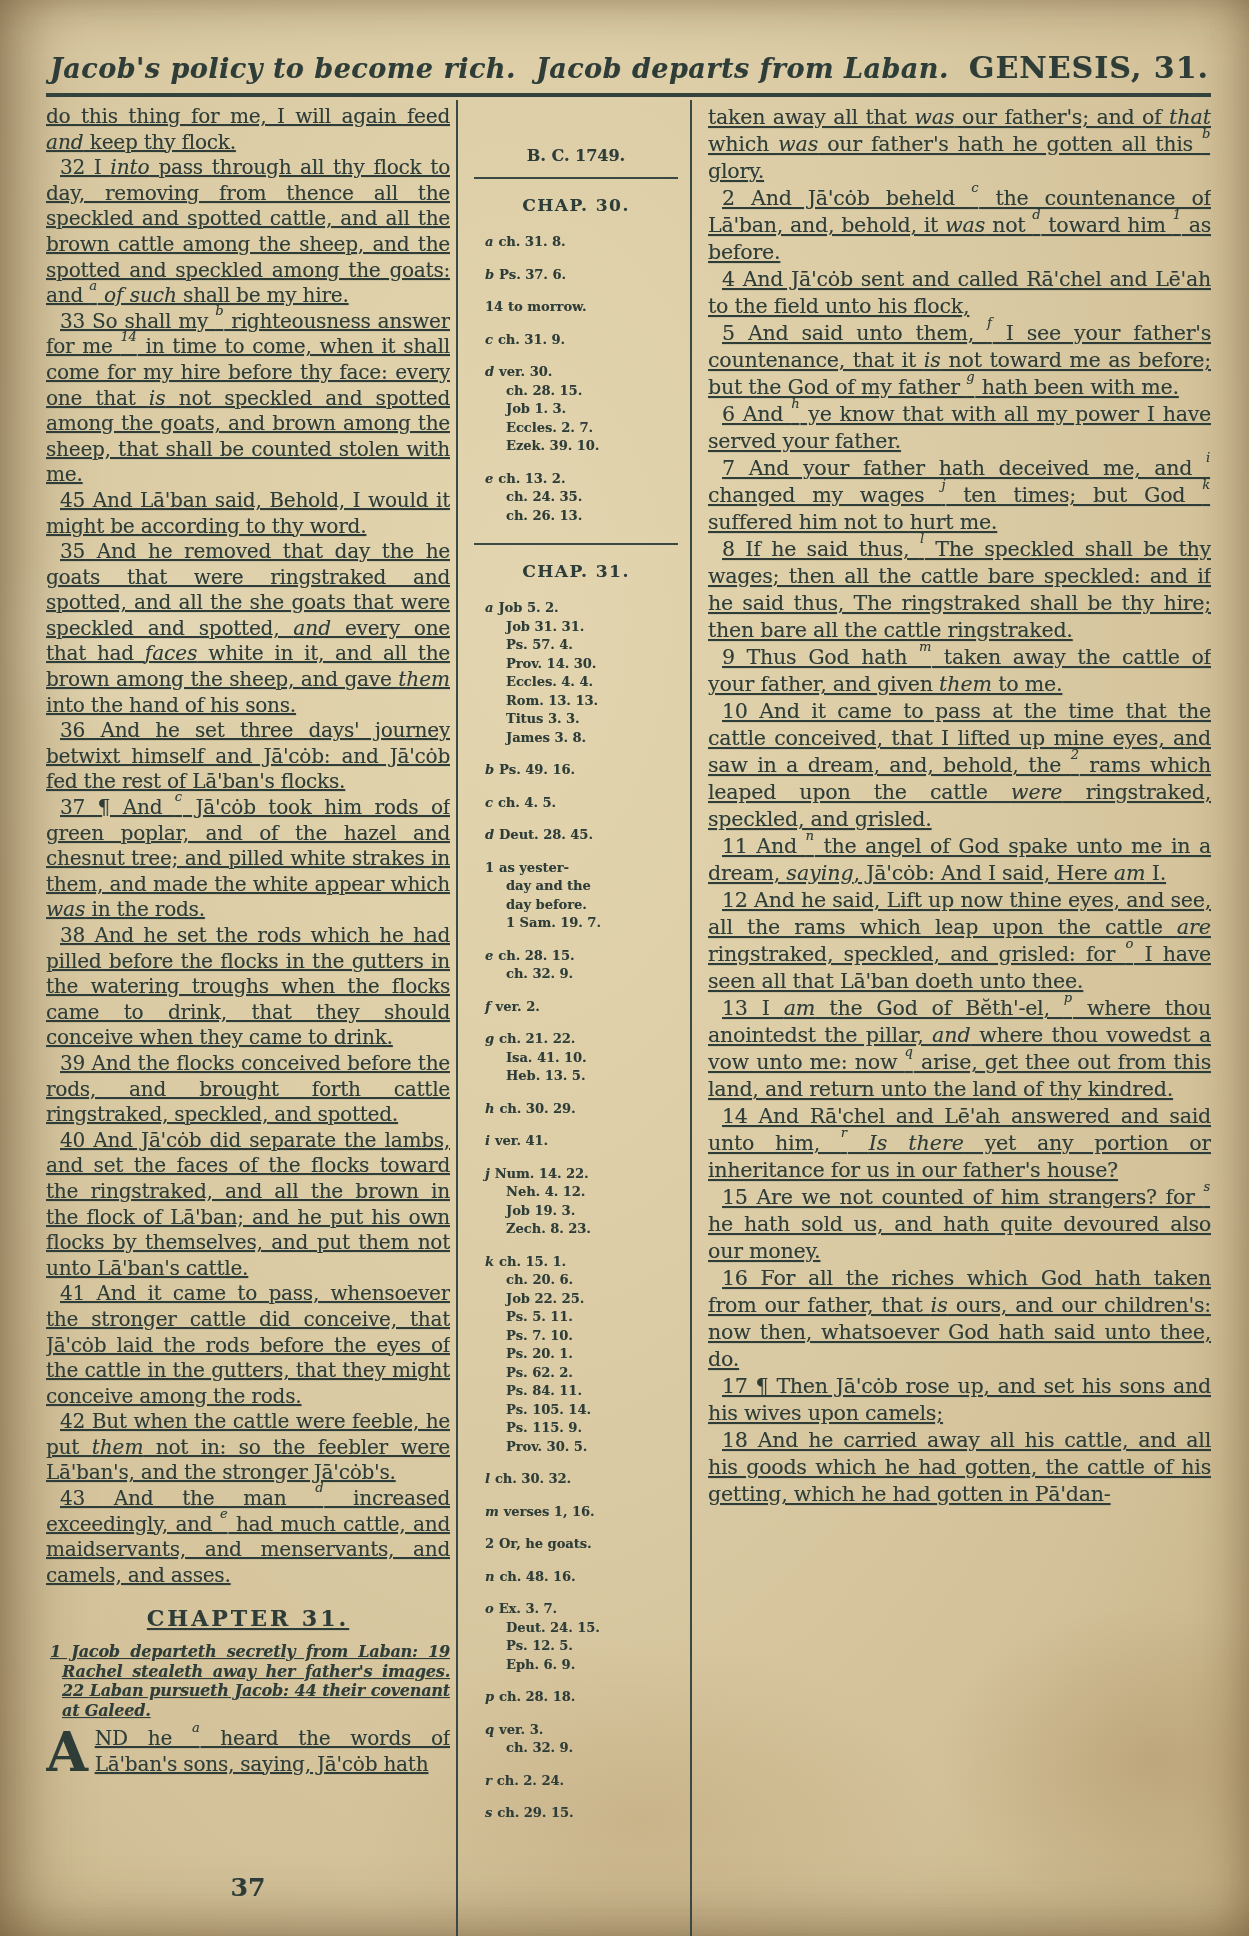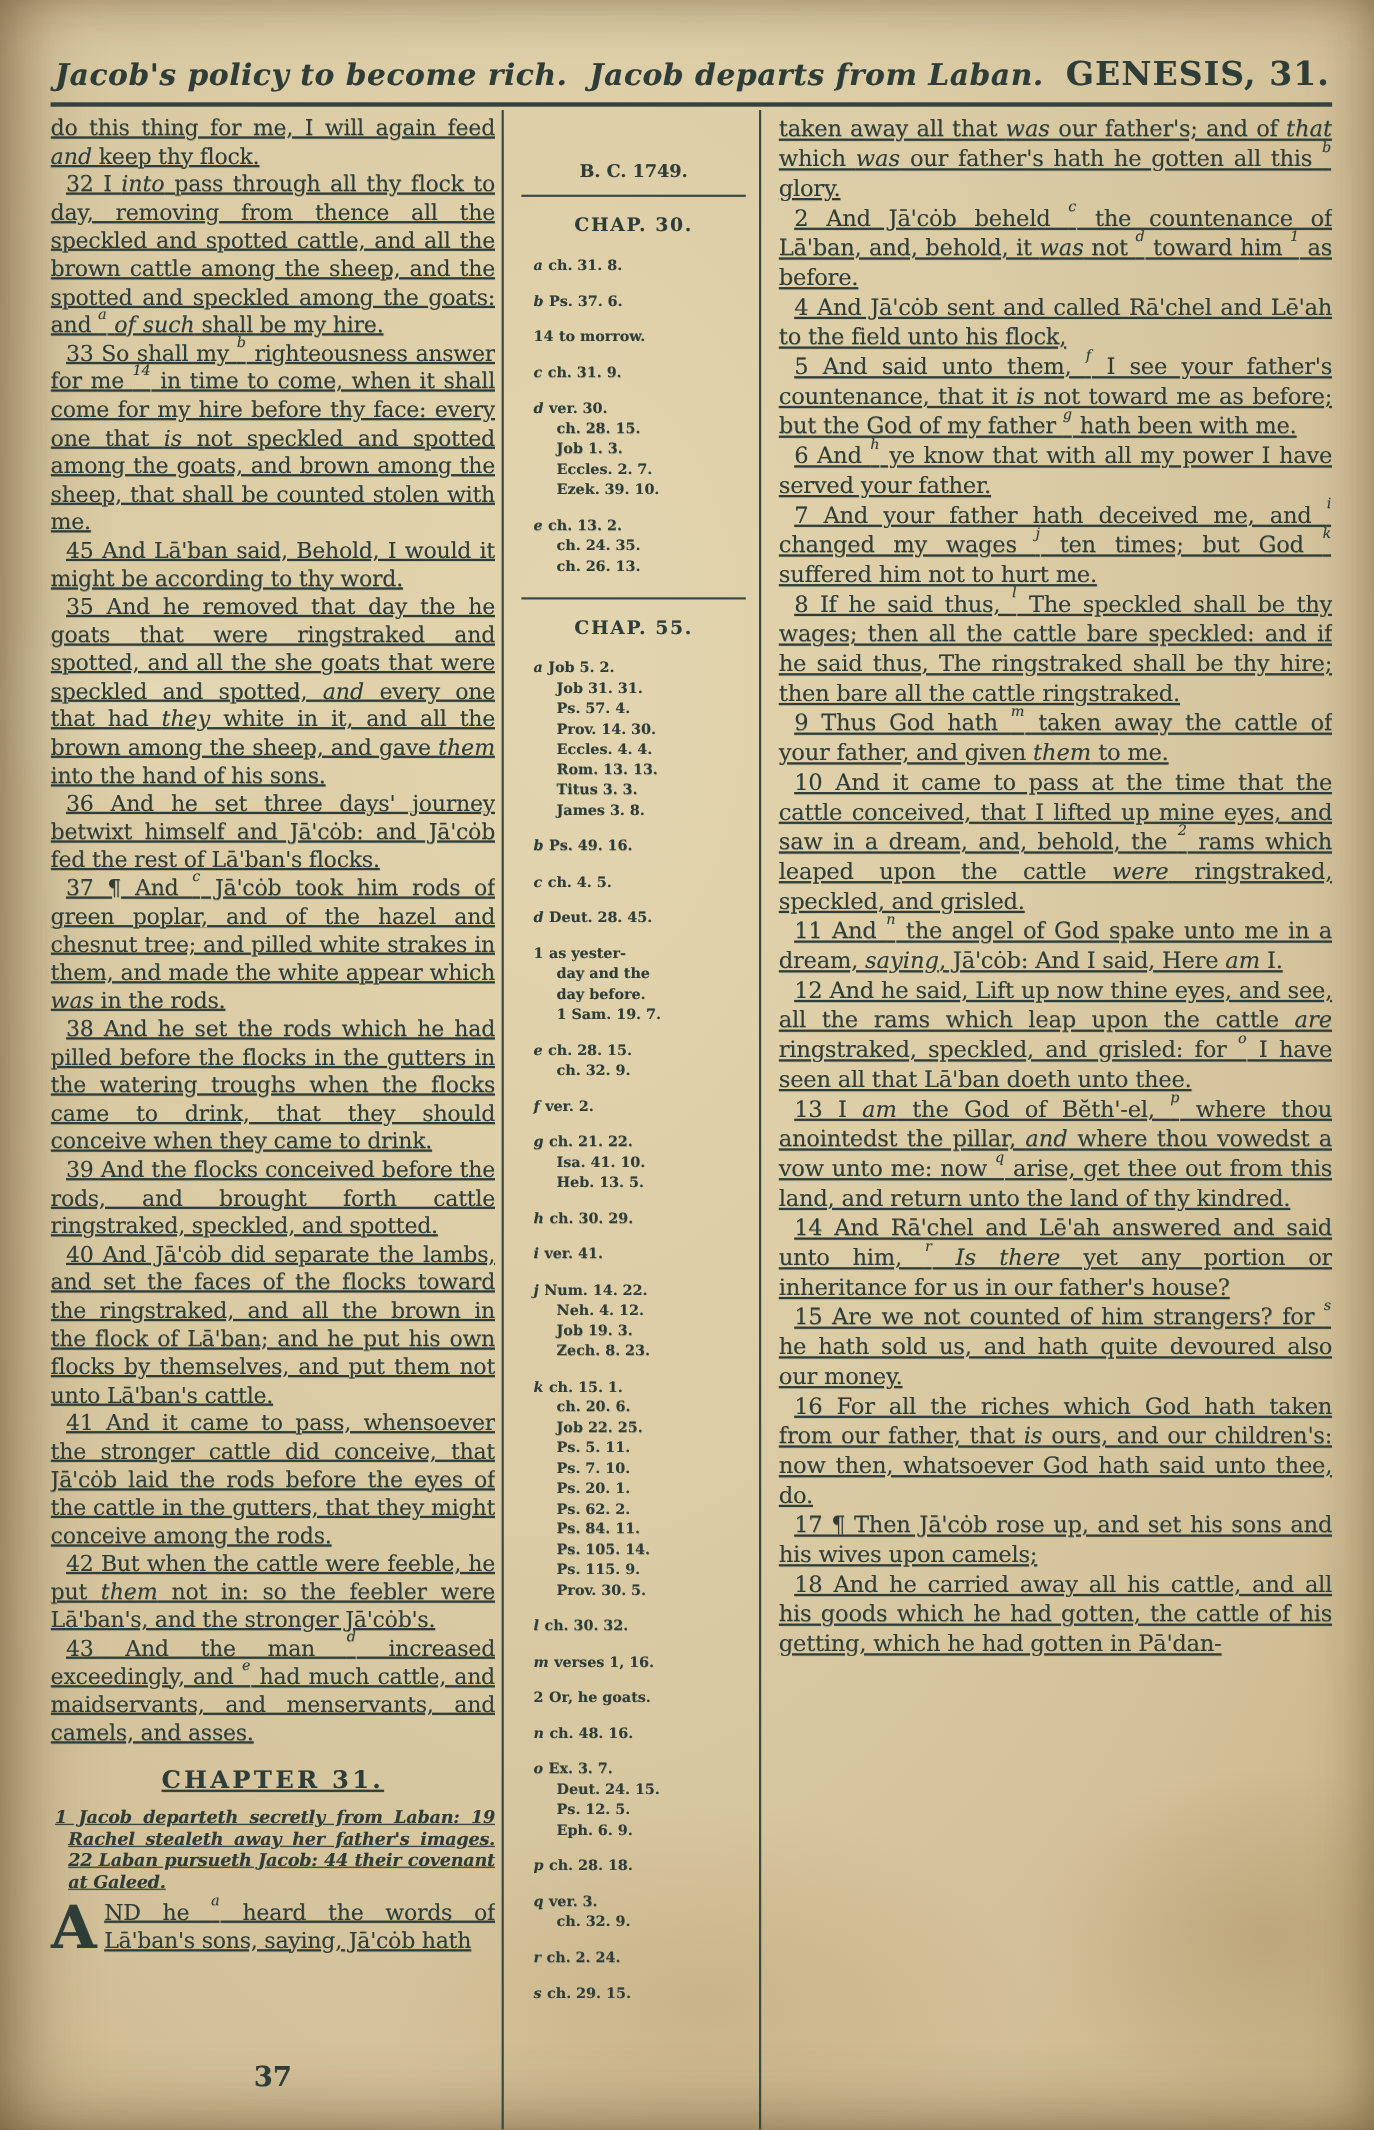--- a/index.html
+++ b/index.html
@@ -104,21 +104,21 @@
   </header>
 
   <div class="head-rule"></div>
 
   <div class="cols">
     <div class="col col-left">
         <p class="blk cont">do this thing for me, I will again feed <i>and</i> keep thy flock.</p>
         <p class="blk verse">32 I <i>into</i> pass through all thy flock to day, removing from thence all the speckled and spotted cattle, and all the brown cattle among the sheep, and the spotted and speckled among the goats: and <sup>a</sup> <i>of such</i> shall be my hire.</p>
         <p class="blk verse">33 So shall my <sup>b</sup> righteousness answer for me <sup>14</sup> in time to come, when it shall come for my hire before thy face: every one that <i>is</i> not speckled and spotted among the goats, and brown among the sheep, that shall be counted stolen with me.</p>
         <p class="blk verse">45 And Lā'ban said, Behold, I would it might be according to thy word.</p>
-        <p class="blk verse">35 And he removed that day the he goats that were ringstraked and spotted, and all the she goats that were speckled and spotted, <i>and</i> every one that had <i>they</i> white in it, and all the brown among the sheep, and gave <i>them</i> into the hand of his sons.</p>
+        <p class="blk verse">35 And he removed that day the he goats that were ringstraked and spotted, and all the she goats that were speckled and spotted, <i>and</i> every one that had <i>faces</i> white in it, and all the brown among the sheep, and gave <i>them</i> into the hand of his sons.</p>
         <p class="blk verse">36 And he set three days' journey betwixt himself and Jā'cȯb: and Jā'cȯb fed the rest of Lā'ban's flocks.</p>
         <p class="blk verse">37 ¶ And <sup>c</sup> Jā'cȯb took him rods of green poplar, and of the hazel and chesnut tree; and pilled white strakes in them, and made the white appear which <i>was</i> in the rods.</p>
         <p class="blk verse">38 And he set the rods which he had pilled before the flocks in the gutters in the watering troughs when the flocks came to drink, that they should conceive when they came to drink.</p>
         <p class="blk verse">39 And the flocks conceived before the rods, and brought forth cattle ringstraked, speckled, and spotted.</p>
         <p class="blk verse">40 And Jā'cȯb did separate the lambs, and set the faces of the flocks toward the ringstraked, and all the brown in the flock of Lā'ban; and he put his own flocks by themselves, and put them not unto Lā'ban's cattle.</p>
         <p class="blk verse">41 And it came to pass, whensoever the stronger cattle did conceive, that Jā'cȯb laid the rods before the eyes of the cattle in the gutters, that they might conceive among the rods.</p>
         <p class="blk verse">42 But when the cattle were feeble, he put <i>them</i> not in: so the feebler were Lā'ban's, and the stronger Jā'cȯb's.</p>
         <p class="blk verse">43 And the man <sup>d</sup> increased exceedingly, and <sup>e</sup> had much cattle, and maidservants, and menservants, and camels, and asses.</p>
         <p class="blk chapter-heading">CHAPTER 31.</p>
         <p class="blk summary">1 Jacob departeth secretly from Laban: 19 Rachel stealeth away her father's images. 22 Laban pursueth Jacob: 44 their covenant at Galeed.</p>
@@ -130,21 +130,21 @@
       <div class="mid-rule"></div>
       <div id="refs">
           <div class="ref-head">CHAP. 30.</div>
           <div class="entry"><span class="tag">a</span>ch. 31. 8.</div>
           <div class="entry"><span class="tag">b</span>Ps. 37. 6.</div>
           <div class="entry"><span class="tag num">14</span>to morrow.</div>
           <div class="entry"><span class="tag">c</span>ch. 31. 9.</div>
           <div class="entry"><span class="tag">d</span>ver. 30.<br>ch. 28. 15.<br>Job 1. 3.<br>Eccles. 2. 7.<br>Ezek. 39. 10.</div>
           <div class="entry"><span class="tag">e</span>ch. 13. 2.<br>ch. 24. 35.<br>ch. 26. 13.</div>
           <div class="sect-rule"></div>
-          <div class="ref-head">CHAP. 55.</div>
+          <div class="ref-head">CHAP. 31.</div>
           <div class="entry"><span class="tag">a</span>Job 5. 2.<br>Job 31. 31.<br>Ps. 57. 4.<br>Prov. 14. 30.<br>Eccles. 4. 4.<br>Rom. 13. 13.<br>Titus 3. 3.<br>James 3. 8.</div>
           <div class="entry"><span class="tag">b</span>Ps. 49. 16.</div>
           <div class="entry"><span class="tag">c</span>ch. 4. 5.</div>
           <div class="entry"><span class="tag">d</span>Deut. 28. 45.</div>
           <div class="entry"><span class="tag num">1</span>as yester-<br>day and the<br>day before.<br>1 Sam. 19. 7.</div>
           <div class="entry"><span class="tag">e</span>ch. 28. 15.<br>ch. 32. 9.</div>
           <div class="entry"><span class="tag">f</span>ver. 2.</div>
           <div class="entry"><span class="tag">g</span>ch. 21. 22.<br>Isa. 41. 10.<br>Heb. 13. 5.</div>
           <div class="entry"><span class="tag">h</span>ch. 30. 29.</div>
           <div class="entry"><span class="tag">i</span>ver. 41.</div>

